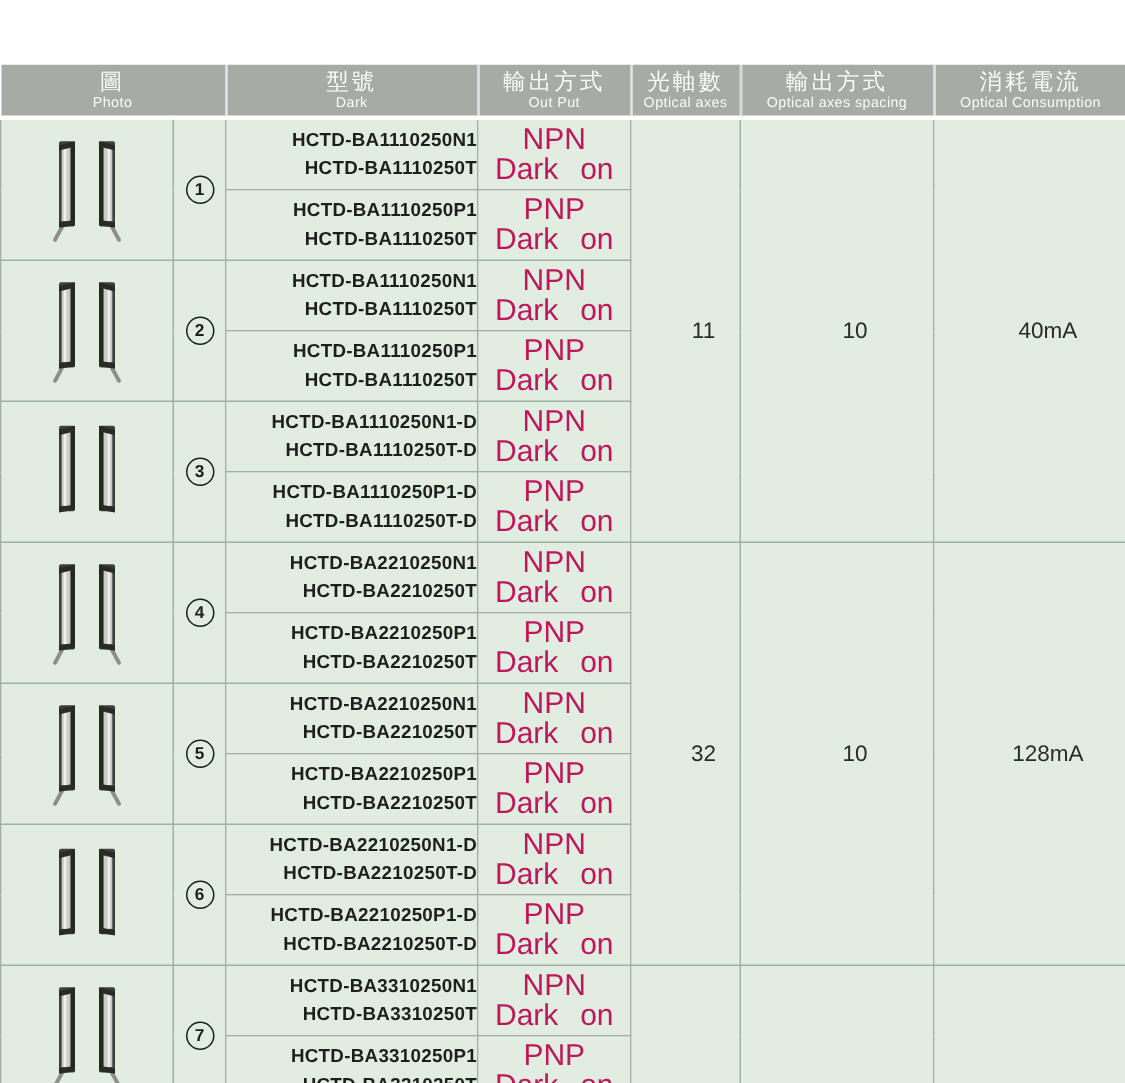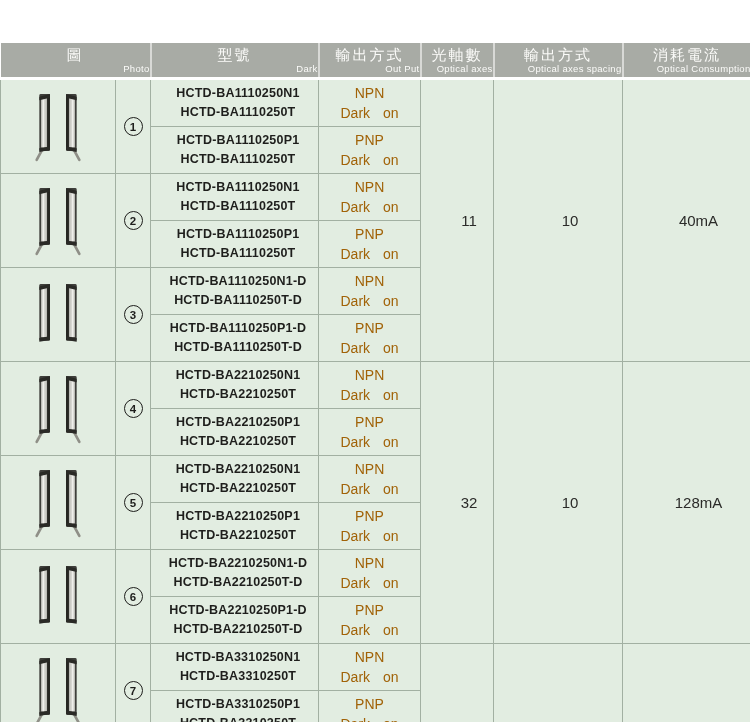--- a/index.html
+++ b/index.html
@@ -26,46 +26,46 @@
     color: #fbfbf9;
     font-weight: normal;
     height: 34px;
     padding: 0;
     vertical-align: middle;
     border-left: 2px solid rgba(255,255,255,0.55);
     border-bottom: 3px solid #ffffff;
   }
   thead th:first-child { border-left: none; }
   .h-zh { font-size: 15px; line-height: 16px; letter-spacing: 2px; text-align: center; }
-  .h-en { font-size: 9.5px; line-height: 11px; letter-spacing: 0.3px; text-align: right; }
+  .h-en { font-size: 9.5px; line-height: 11px; letter-spacing: 0.3px; text-align: center; }
   
   tbody td {
     background: #e2ede1;
     border: 1px solid #a2b0a2;
     padding: 0;
     vertical-align: middle;
     text-align: center;
     height: 46px;
     overflow: hidden;
   }
   td.model {
-    text-align: center;
+    text-align: right;
     padding-left: 7px;
   }
   .m {
     font-size: 12.5px;
     font-weight: bold;
     color: #1e1e1c;
     line-height: 19px;
     letter-spacing: 0.2px;
     white-space: nowrap;
   }
   .ot, .om {
-    font-size: 14px;
-    color: #a16207;
+    font-size: 20px;
+    color: #be185d;
     line-height: 20px;
   }
   .om { word-spacing: 9px; }
   td.val {
     font-size: 15px;
     color: #2b2b29;
     padding-left: 24px;
   }
   td.num { }
   .circ {

